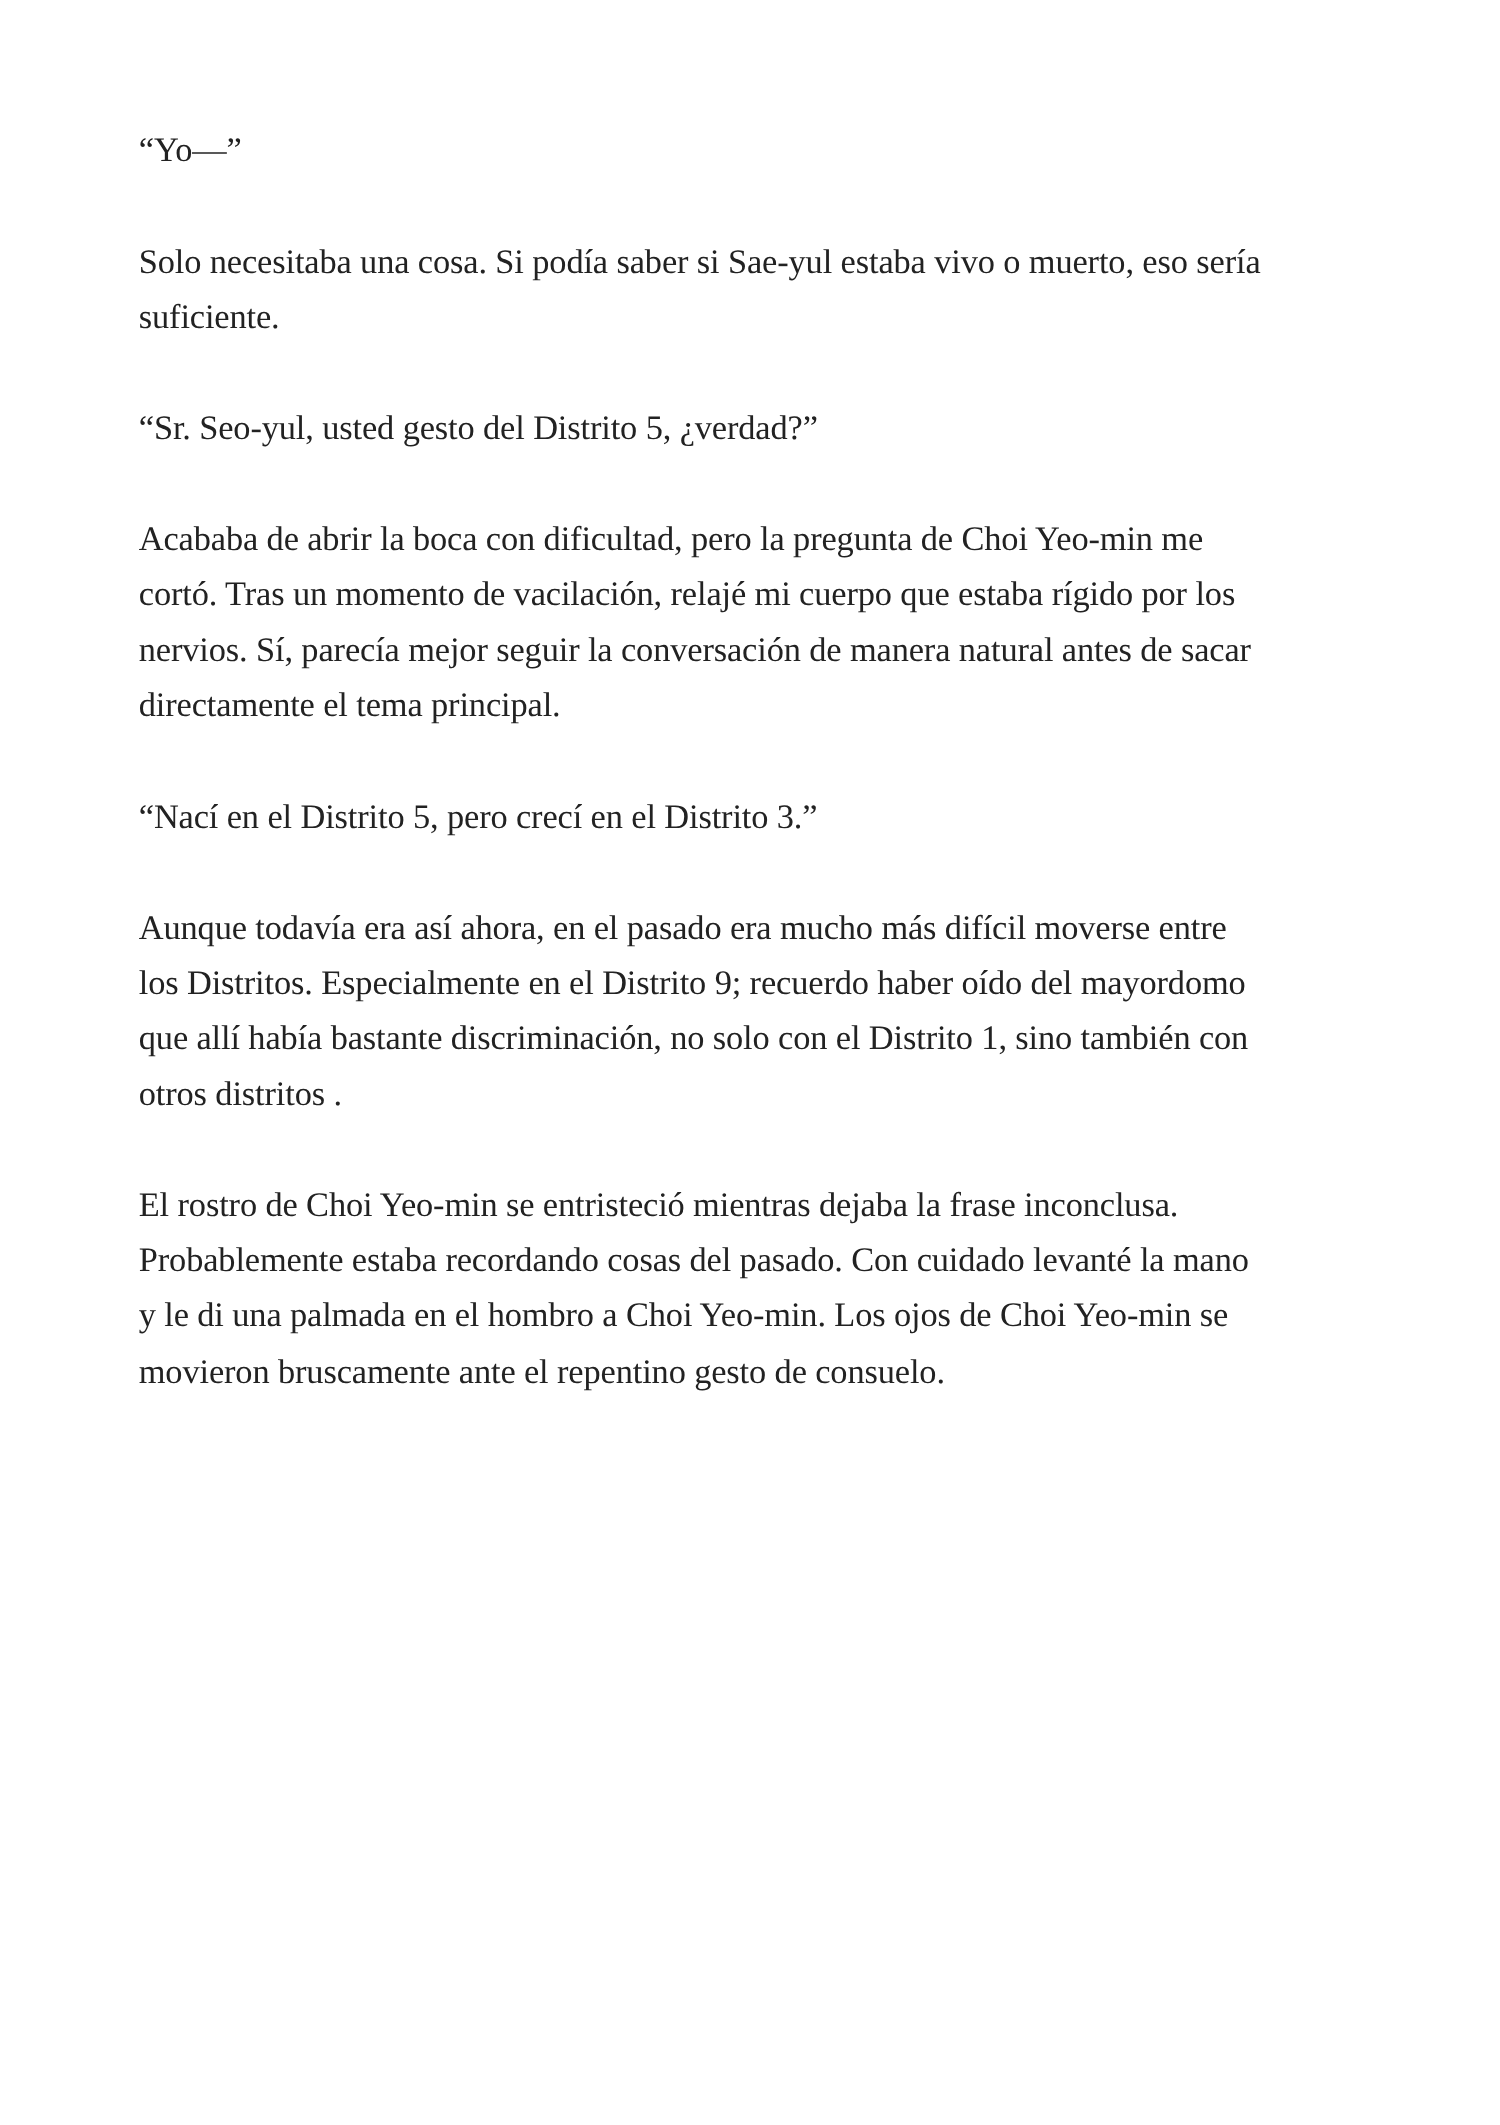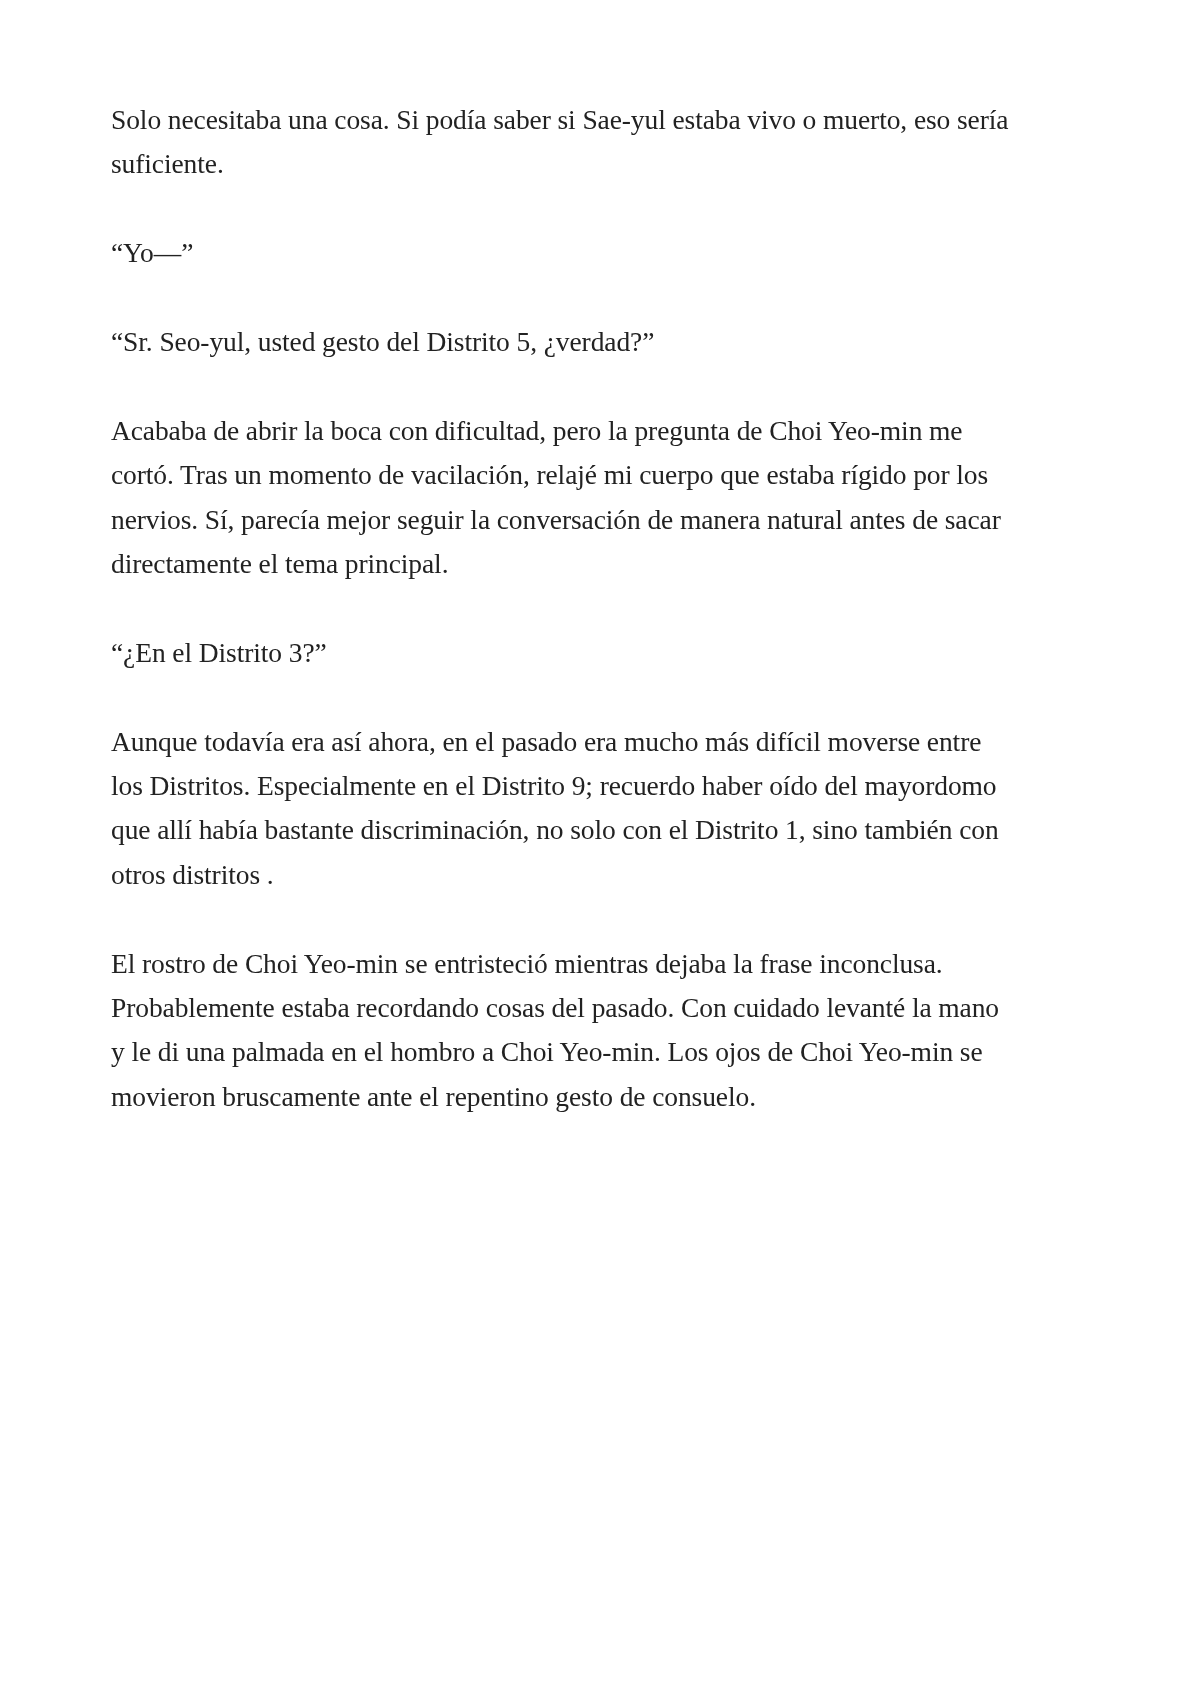--- a/index.html
+++ b/index.html
@@ -26,20 +26,20 @@
     }
     .para {
       margin: 0 0 44.4px 0;
       white-space: normal;
     }
   </style>
 </head>
 <body>
 
 <div class="page">
+  <p class="para">“Yo—”</p>
   <p class="para">Solo necesitaba una cosa. Si podía saber si Sae-yul estaba vivo o muerto, eso sería suficiente.</p>
-  <p class="para">“Yo—”</p>
   <p class="para">“Sr. Seo-yul, usted gesto del Distrito 5, ¿verdad?”</p>
   <p class="para">Acababa de abrir la boca con dificultad, pero la pregunta de Choi Yeo-min me cortó. Tras un momento de vacilación, relajé mi cuerpo que estaba rígido por los nervios. Sí, parecía mejor seguir la conversación de manera natural antes de sacar directamente el tema principal.</p>
-  <p class="para">“¿En el Distrito 3?”</p>
+  <p class="para">“Nací en el Distrito 5, pero crecí en el Distrito 3.”</p>
   <p class="para">Aunque todavía era así ahora, en el pasado era mucho más difícil moverse entre los Distritos. Especialmente en el Distrito 9; recuerdo haber oído del mayordomo que allí había bastante discriminación, no solo con el Distrito 1, sino también con otros distritos .</p>
   <p class="para">El rostro de Choi Yeo-min se entristeció mientras dejaba la frase inconclusa. Probablemente estaba recordando cosas del pasado. Con cuidado levanté la mano y le di una palmada en el hombro a Choi Yeo-min. Los ojos de Choi Yeo-min se movieron bruscamente ante el repentino gesto de consuelo.</p>
 </div>
 
 </body></html>

